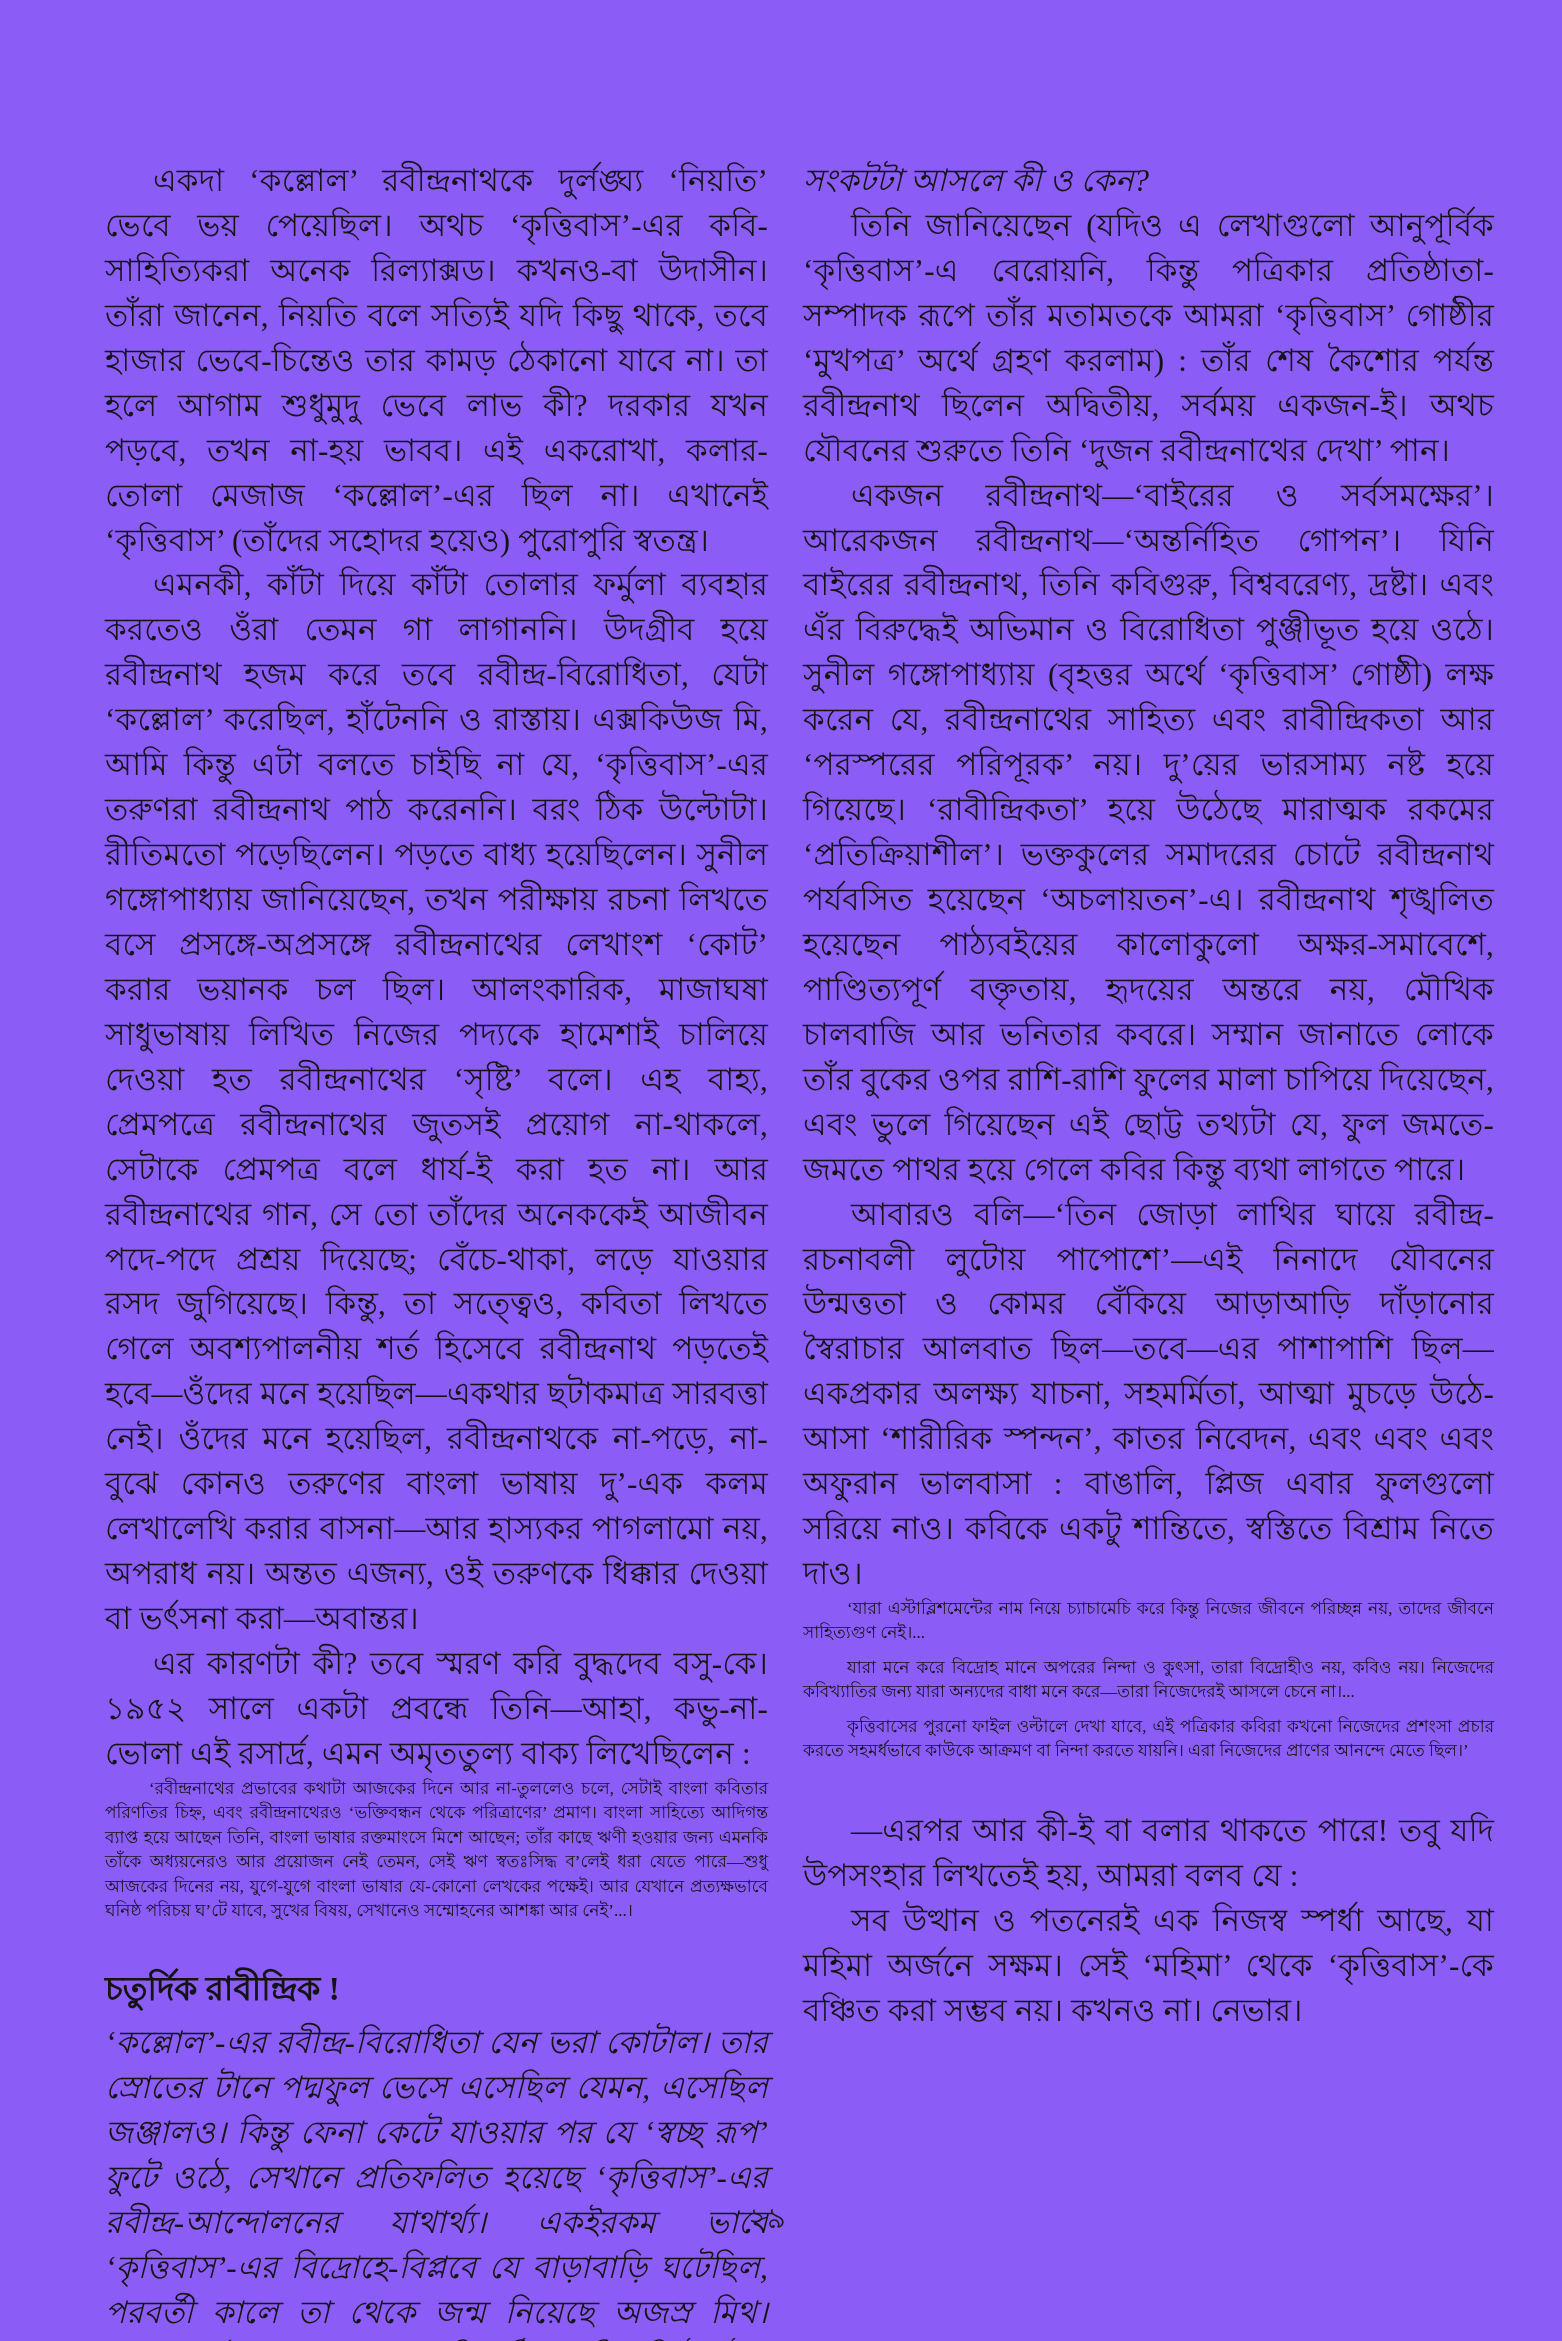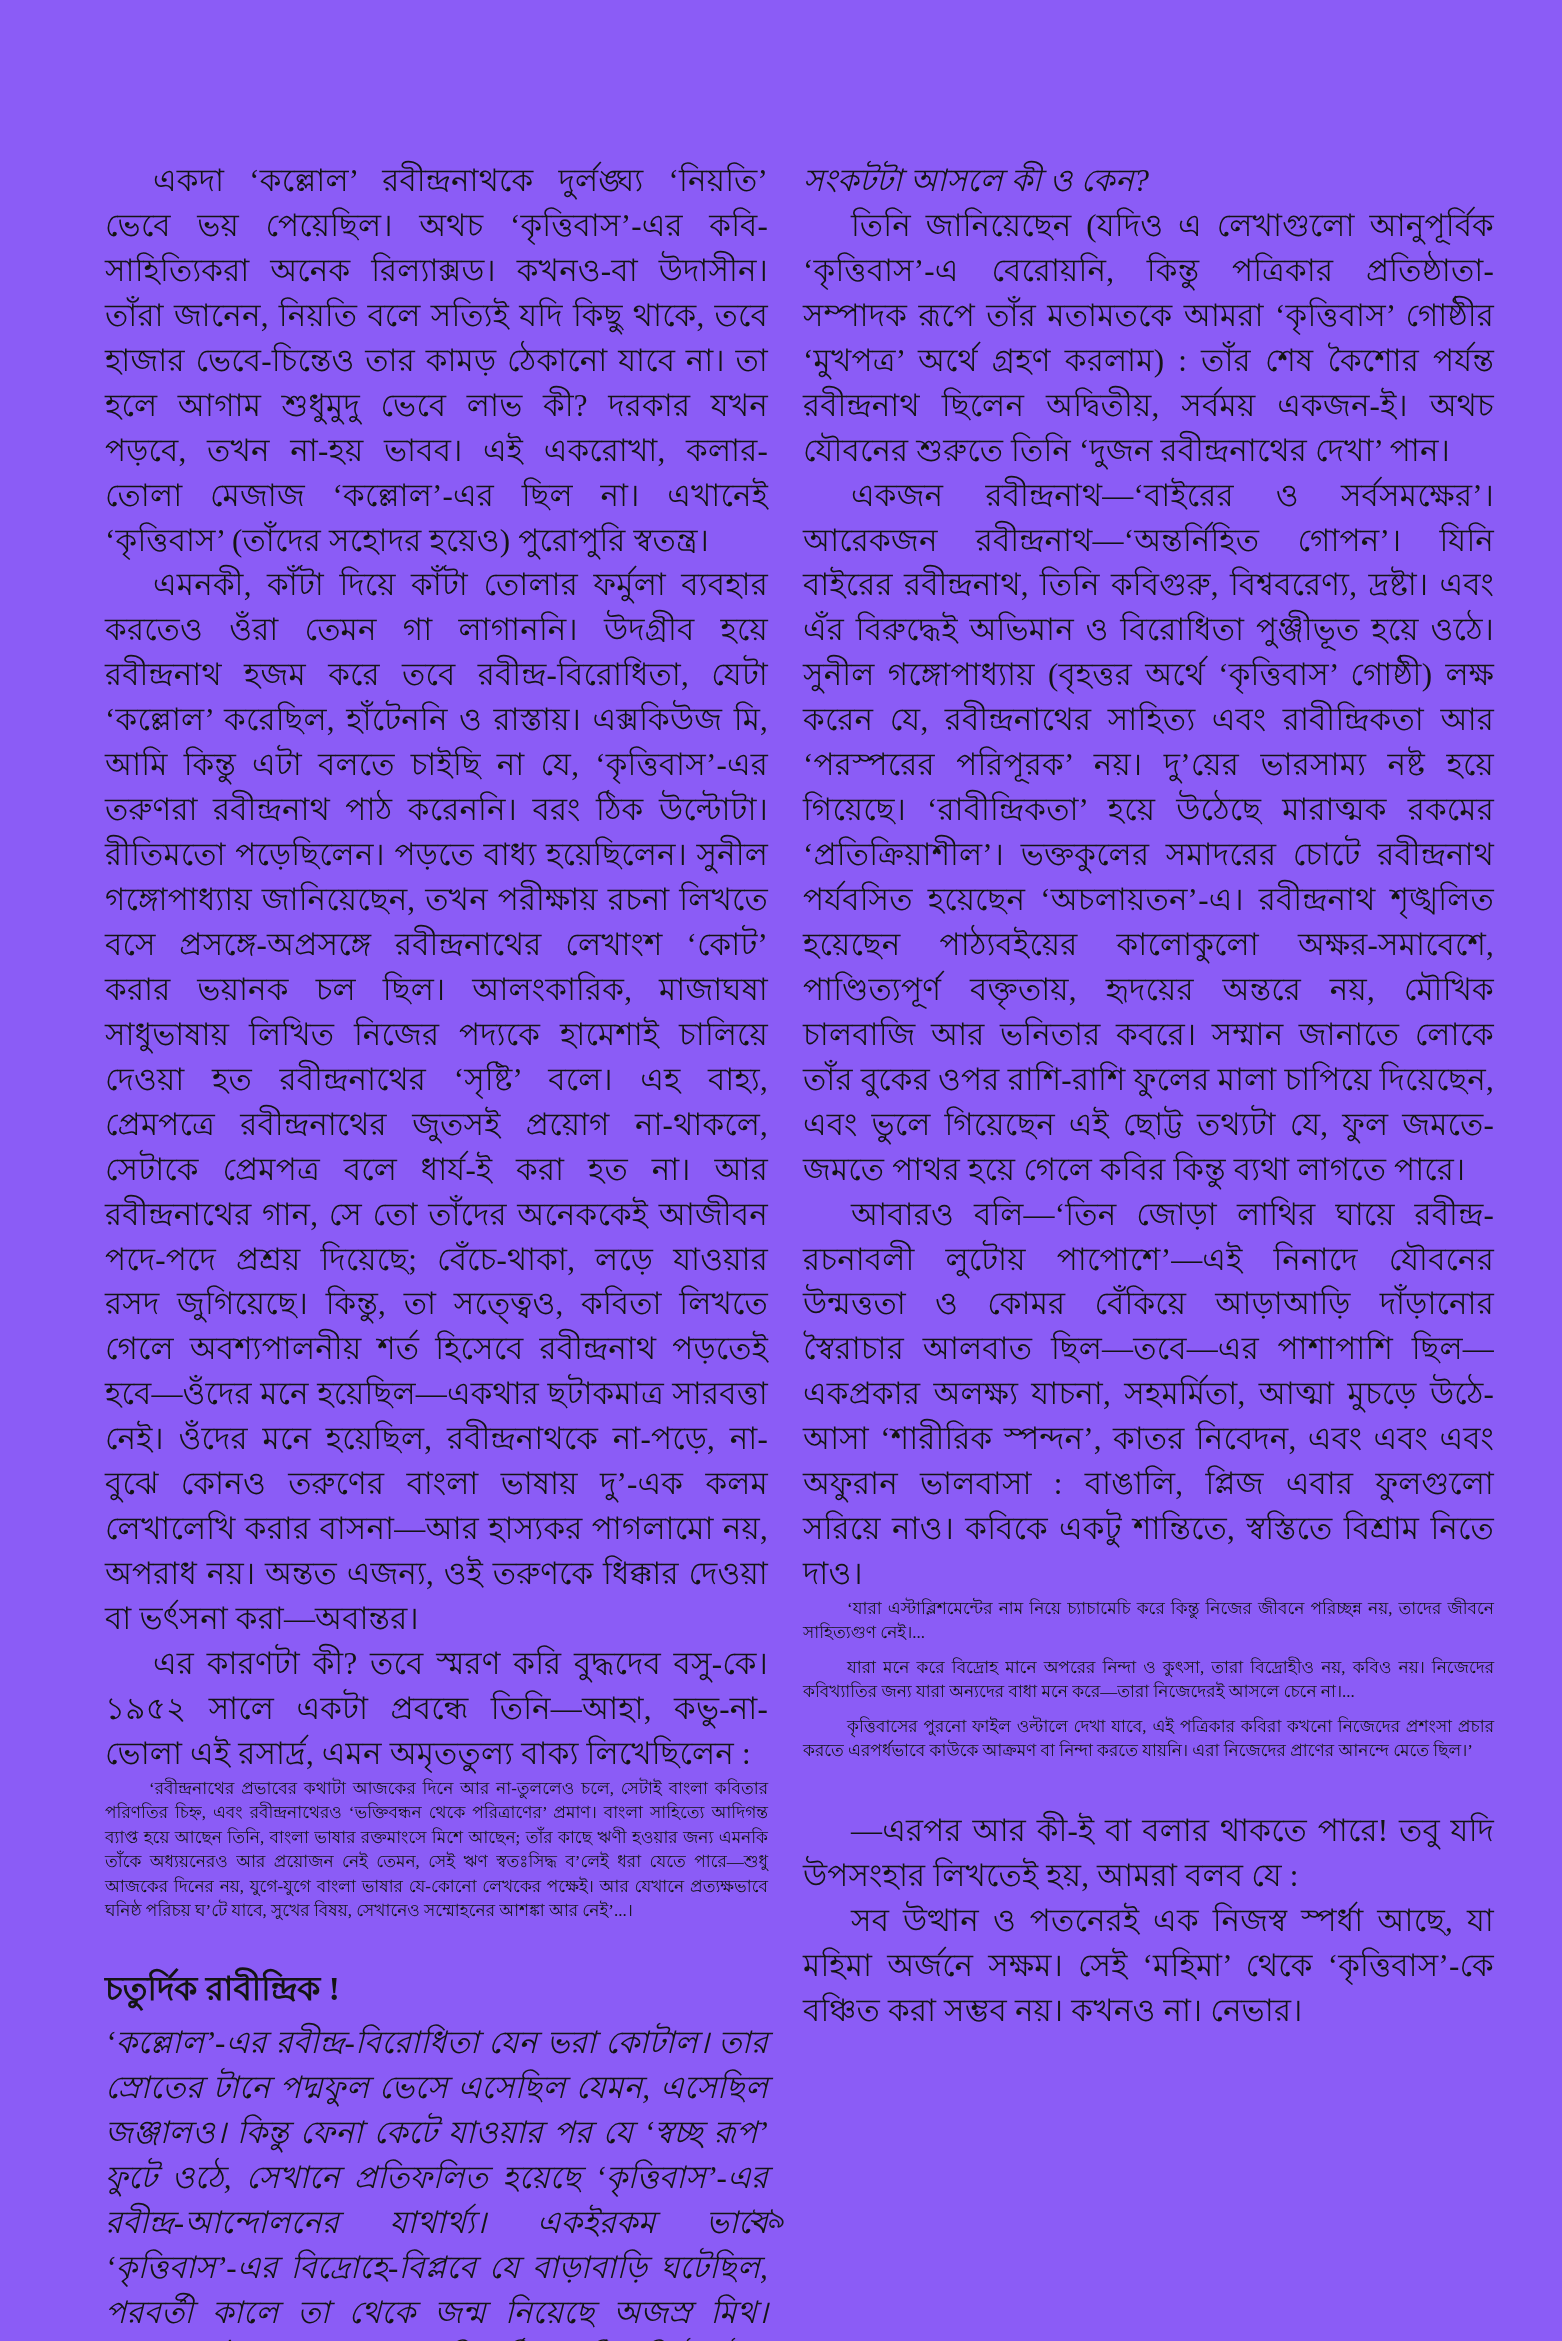--- a/index.html
+++ b/index.html
@@ -65,21 +65,21 @@
 
   </div>
 
   <div class="col col-right">
     <p class="body-para no-indent">সংকটটা আসলে কী ও কেন?</p>
     <p class="body-para">তিনি জানিয়েছেন (যদিও এ লেখাগুলো আনুপূর্বিক ‘কৃত্তিবাস’-এ বেরোয়নি, কিন্তু পত্রিকার প্রতিষ্ঠাতা-সম্পাদক রূপে তাঁর মতামতকে আমরা ‘কৃত্তিবাস’ গোষ্ঠীর ‘মুখপত্র’ অর্থে গ্রহণ করলাম) : তাঁর শেষ কৈশোর পর্যন্ত রবীন্দ্রনাথ ছিলেন অদ্বিতীয়, সর্বময় একজন-ই। অথচ যৌবনের শুরুতে তিনি ‘দুজন রবীন্দ্রনাথের দেখা’ পান।</p>
     <p class="body-para">একজন রবীন্দ্রনাথ—‘বাইরের ও সর্বসমক্ষের’। আরেকজন রবীন্দ্রনাথ—‘অন্তর্নিহিত গোপন’। যিনি বাইরের রবীন্দ্রনাথ, তিনি কবিগুরু, বিশ্ববরেণ্য, দ্রষ্টা। এবং এঁর বিরুদ্ধেই অভিমান ও বিরোধিতা পুঞ্জীভূত হয়ে ওঠে। সুনীল গঙ্গোপাধ্যায় (বৃহত্তর অর্থে ‘কৃত্তিবাস’ গোষ্ঠী) লক্ষ করেন যে, রবীন্দ্রনাথের সাহিত্য এবং রাবীন্দ্রিকতা আর ‘পরস্পরের পরিপূরক’ নয়। দু’য়ের ভারসাম্য নষ্ট হয়ে গিয়েছে। ‘রাবীন্দ্রিকতা’ হয়ে উঠেছে মারাত্মক রকমের ‘প্রতিক্রিয়াশীল’। ভক্তকুলের সমাদরের চোটে রবীন্দ্রনাথ পর্যবসিত হয়েছেন ‘অচলায়তন’-এ। রবীন্দ্রনাথ শৃঙ্খলিত হয়েছেন পাঠ্যবইয়ের কালোকুলো অক্ষর-সমাবেশে, পাণ্ডিত্যপূর্ণ বক্তৃতায়, হৃদয়ের অন্তরে নয়, মৌখিক চালবাজি আর ভনিতার কবরে। সম্মান জানাতে লোকে তাঁর বুকের ওপর রাশি-রাশি ফুলের মালা চাপিয়ে দিয়েছেন, এবং ভুলে গিয়েছেন এই ছোট্ট তথ্যটা যে, ফুল জমতে-জমতে পাথর হয়ে গেলে কবির কিন্তু ব্যথা লাগতে পারে।</p>
     <p class="body-para">আবারও বলি—‘তিন জোড়া লাথির ঘায়ে রবীন্দ্র-রচনাবলী লুটোয় পাপোশে’—এই নিনাদে যৌবনের উন্মত্ততা ও কোমর বেঁকিয়ে আড়াআড়ি দাঁড়ানোর স্বৈরাচার আলবাত ছিল—তবে—এর পাশাপাশি ছিল—একপ্রকার অলক্ষ্য যাচনা, সহমর্মিতা, আত্মা মুচড়ে উঠে-আসা ‘শারীরিক স্পন্দন’, কাতর নিবেদন, এবং এবং এবং অফুরান ভালবাসা : বাঙালি, প্লিজ এবার ফুলগুলো সরিয়ে নাও। কবিকে একটু শান্তিতে, স্বস্তিতে বিশ্রাম নিতে দাও।</p>
     <p class="quote-para">‘যারা এস্টাব্লিশমেন্টের নাম নিয়ে চ্যাচামেচি করে কিন্তু নিজের জীবনে পরিচ্ছন্ন নয়, তাদের জীবনে সাহিত্যগুণ নেই।...</p>
     <p class="quote-para quote-follow">যারা মনে করে বিদ্রোহ মানে অপরের নিন্দা ও কুৎসা, তারা বিদ্রোহীও নয়, কবিও নয়। নিজেদের কবিখ্যাতির জন্য যারা অন্যদের বাধা মনে করে—তারা নিজেদেরই আসলে চেনে না।...</p>
-    <p class="quote-para quote-follow">কৃত্তিবাসের পুরনো ফাইল ওল্টালে দেখা যাবে, এই পত্রিকার কবিরা কখনো নিজেদের প্রশংসা প্রচার করতে এরপর্ধভাবে কাউকে আক্রমণ বা নিন্দা করতে যায়নি। এরা নিজেদের প্রাণের আনন্দে মেতে ছিল।’</p>
+    <p class="quote-para quote-follow">কৃত্তিবাসের পুরনো ফাইল ওল্টালে দেখা যাবে, এই পত্রিকার কবিরা কখনো নিজেদের প্রশংসা প্রচার করতে সহমর্ধভাবে কাউকে আক্রমণ বা নিন্দা করতে যায়নি। এরা নিজেদের প্রাণের আনন্দে মেতে ছিল।’</p>
     <p class="body-para gap-above">—এরপর আর কী-ই বা বলার থাকতে পারে! তবু যদি উপসংহার লিখতেই হয়, আমরা বলব যে :</p>
     <p class="body-para">সব উত্থান ও পতনেরই এক নিজস্ব স্পর্ধা আছে, যা মহিমা অর্জনে সক্ষম। সেই ‘মহিমা’ থেকে ‘কৃত্তিবাস’-কে বঞ্চিত করা সম্ভব নয়। কখনও না। নেভার।</p>
 
   </div>
 
   <div class="page-number">২৯</div>
 
 </div>
 
 

